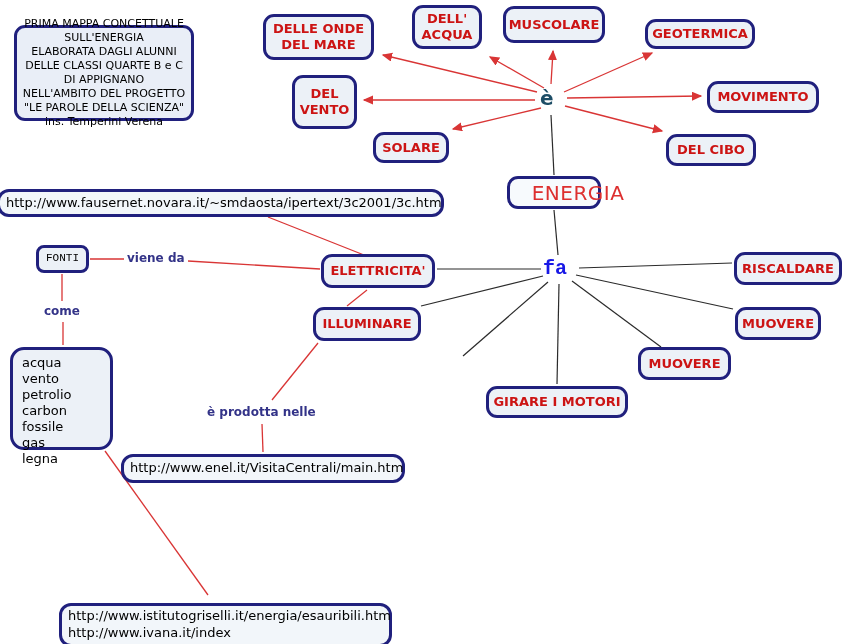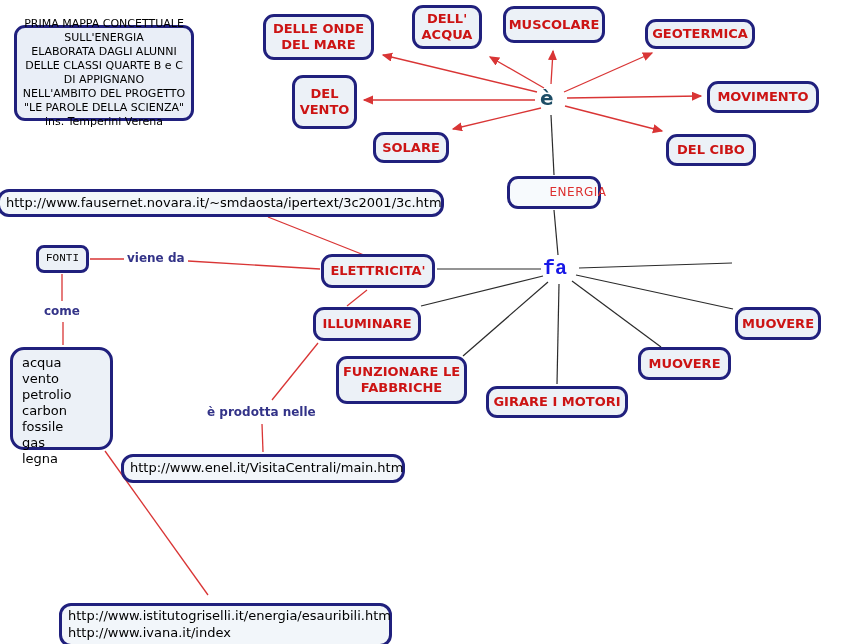--- a/index.html
+++ b/index.html
@@ -43,21 +43,21 @@
     font-size: 13px;
   }
   .title-box {
     font-size: 11px;
     color: #000000;
     line-height: 14px;
     background: #e9eef7;
   }
   .energia {
     color: var(--energia-red);
-    font-size: 12px;
+    font-size: 20px;
     font-weight: 500;
     letter-spacing: 0.5px;
     background: #f7fafd;
     padding-left: 48px;
   }
   .url-box {
     font-size: 13px;
     color: #000000;
     justify-content: flex-start;
     text-align: left;
@@ -178,25 +178,24 @@
   <div class="node concept" style="left:373px;top:132px;width:76px;height:31px">SOLARE</div>
   <div class="node concept" style="left:666px;top:134px;width:90px;height:32px">DEL CIBO</div>
 
   <div class="link-e" style="left:540px;top:86px">è</div>
 
   <div class="node energia" style="left:507px;top:176px;width:94px;height:33px">ENERGIA</div>
 
   <div class="link-fa" style="left:543px;top:257px">fa</div>
 
   <div class="node concept" style="left:321px;top:254px;width:114px;height:34px">ELETTRICITA'</div>
+  <div class="node concept" style="left:734px;top:252px;width:108px;height:33px">RISCALDARE</div>
   <div class="node concept" style="left:735px;top:307px;width:86px;height:33px">MUOVERE</div>
   <div class="node concept" style="left:313px;top:307px;width:108px;height:34px">ILLUMINARE</div>
   <div class="node concept" style="left:638px;top:347px;width:93px;height:33px">MUOVERE</div>
-  <div class="node concept" style="left:336px;top:356px;width:131px;height:48px">FUNZIONARE LE
-FABBRICHE</div>
   <div class="node concept" style="left:486px;top:386px;width:142px;height:32px">GIRARE I MOTORI</div>
 
   <div class="node fonti-box" style="left:36px;top:245px;width:53px;height:28px">FONTI</div>
   <div class="phrase" style="left:127px;top:251px">viene da</div>
   <div class="phrase" style="left:44px;top:304px">come</div>
   <div class="node list-box" style="left:10px;top:347px;width:103px;height:103px">acqua
 vento
 petrolio
 carbon fossile
 gas

